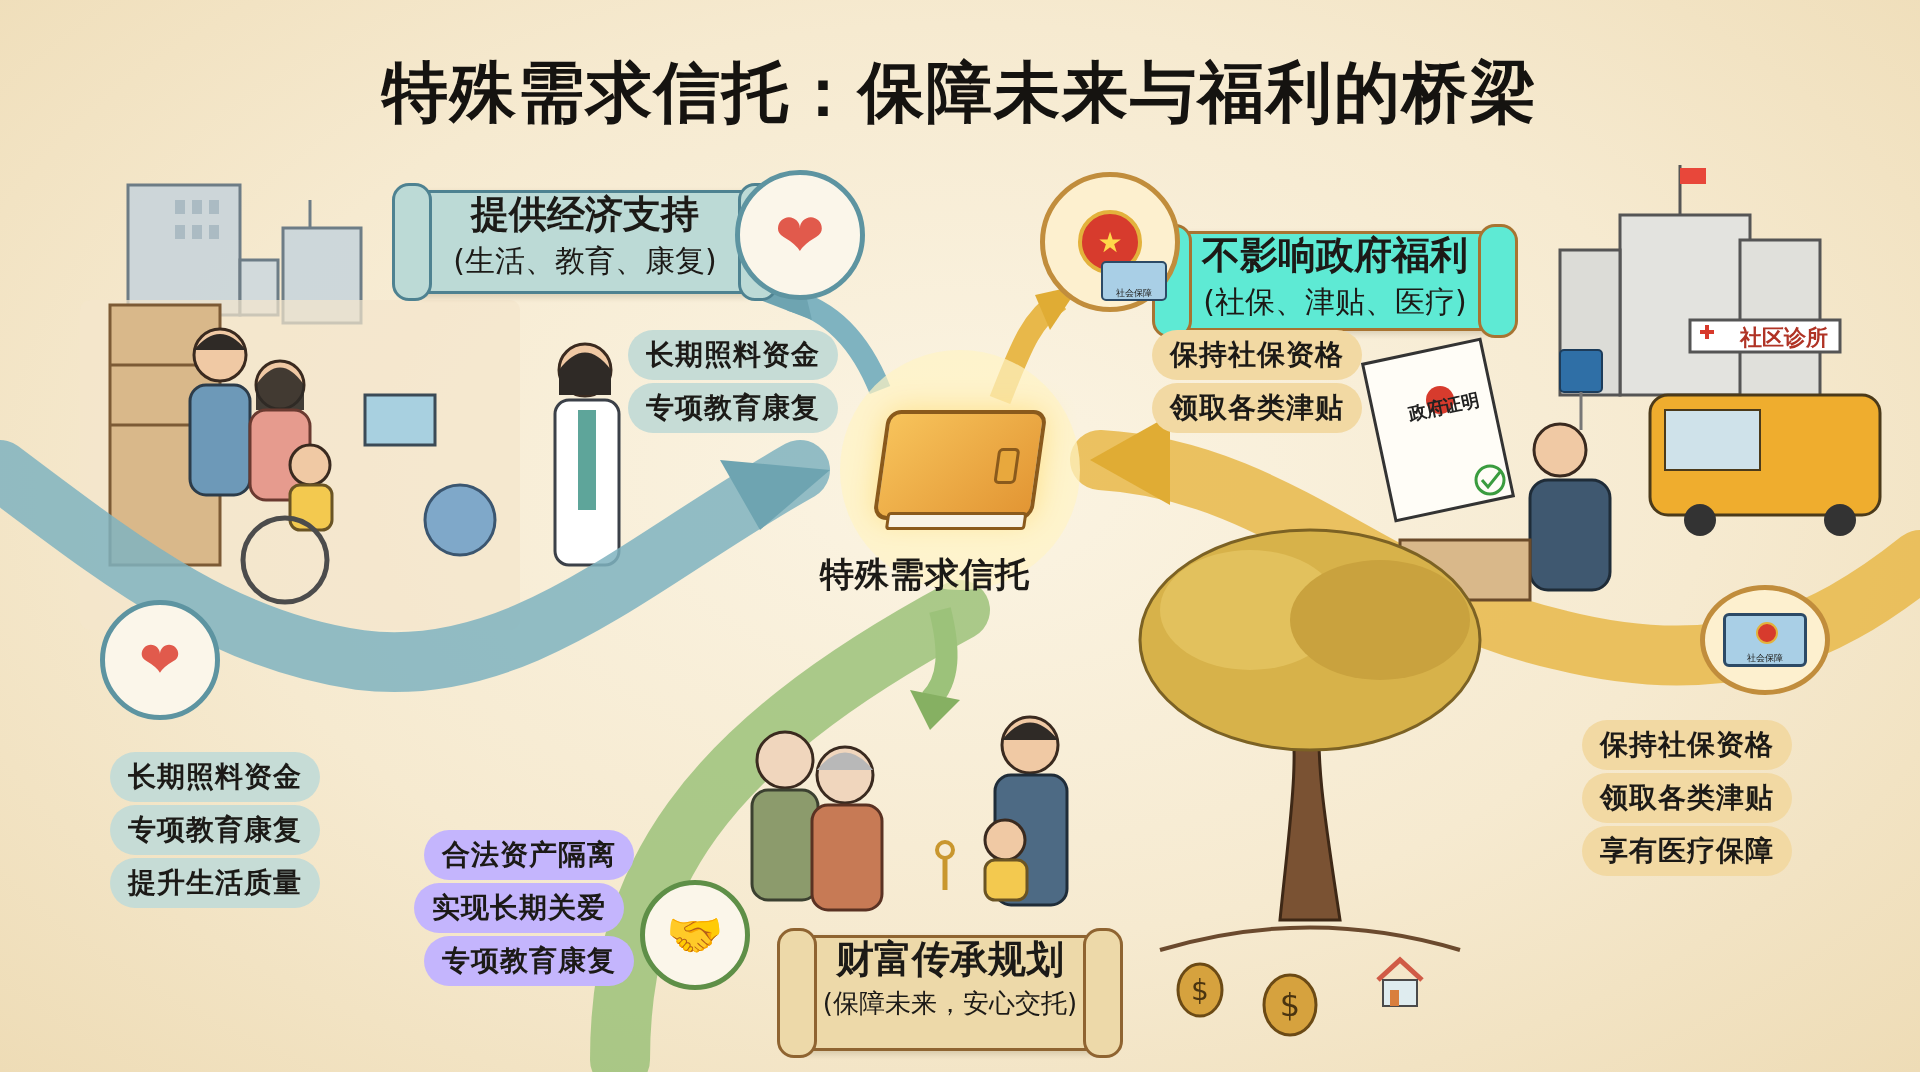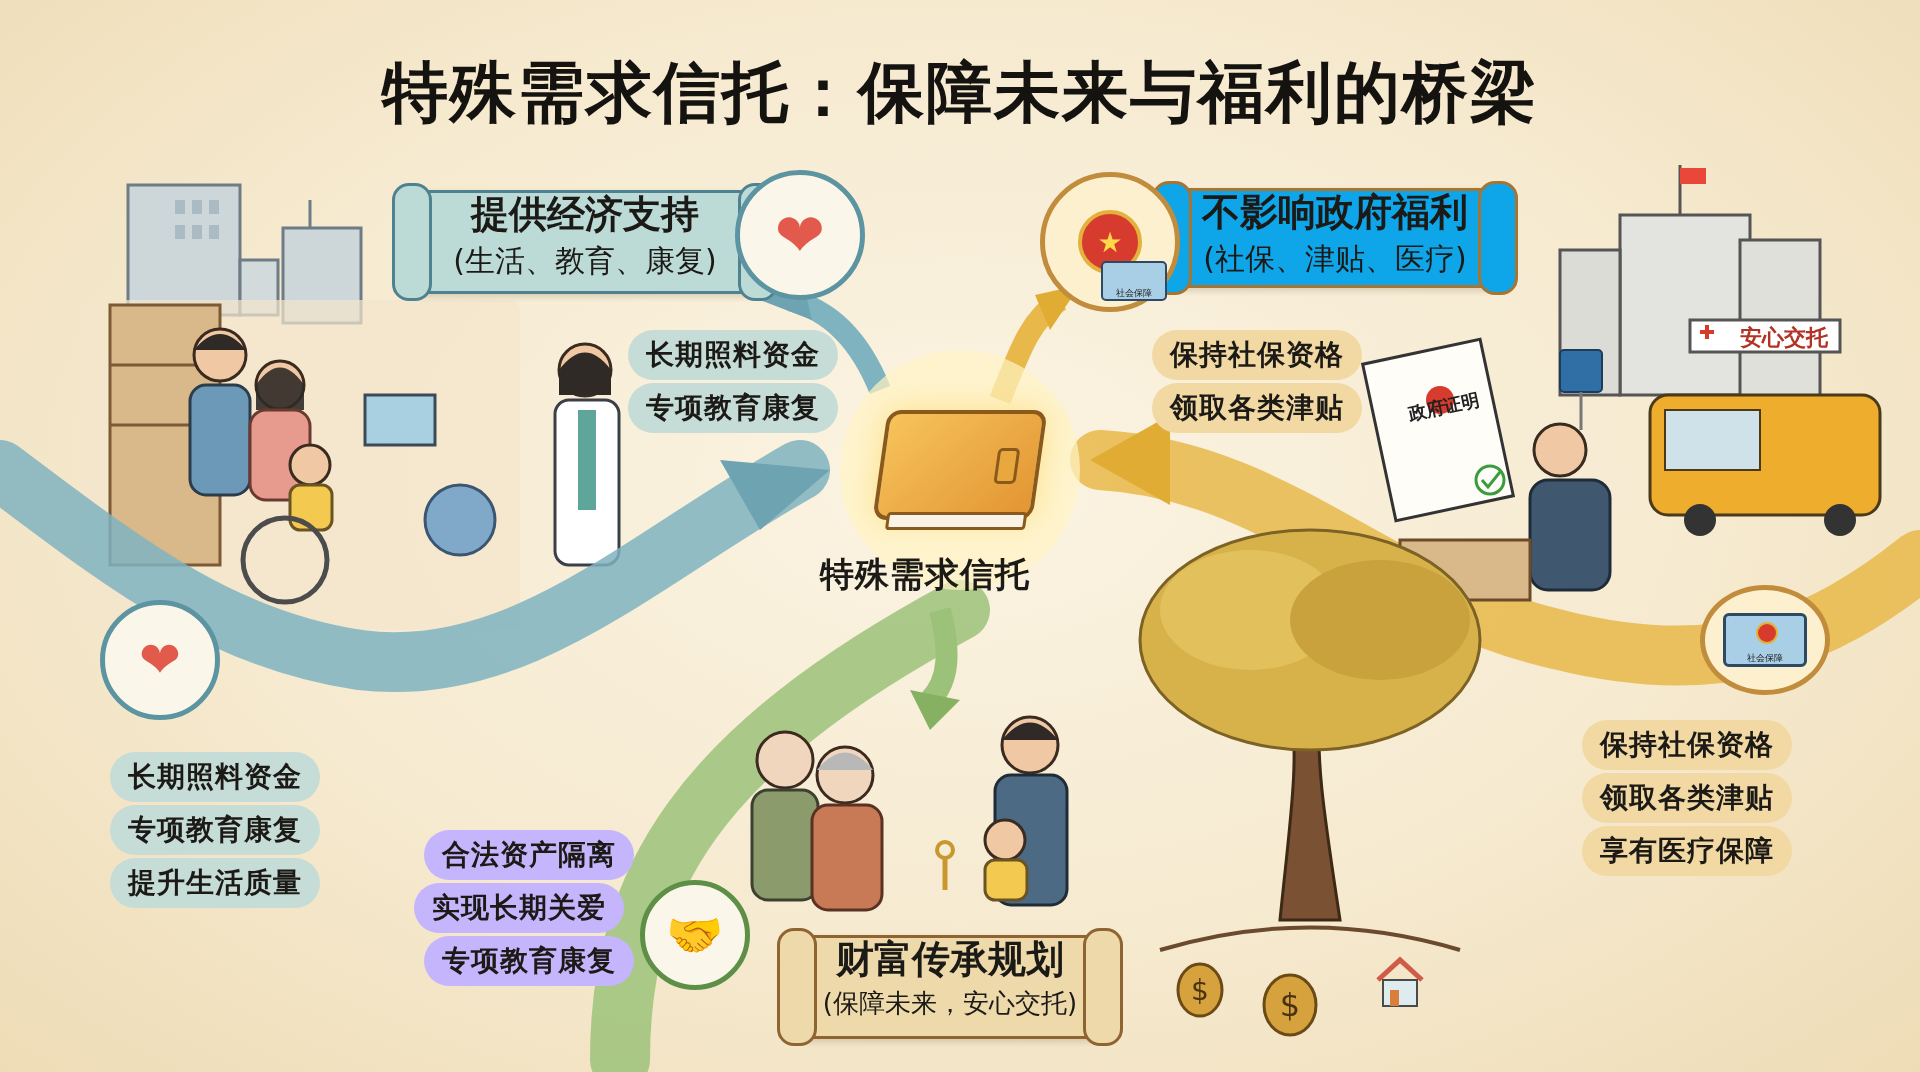--- a/index.html
+++ b/index.html
@@ -21,21 +21,21 @@
   }
   .scroll .main { font-size: 38px; font-weight: bold; line-height: 1.15; }
   .scroll .sub { font-size: 30px; line-height: 1.2; margin-top: 6px; }
   .scroll::before, .scroll::after {
     content: ""; position: absolute; top: -10px; bottom: -10px; width: 34px; border-radius: 17px; border: 3px solid;
     border-color: inherit; background: inherit;
   }
   .scroll::before { left: -26px; }
   .scroll::after { right: -26px; }
   .scroll.teal { background: #bcdad6; border-color: #4e8291; }
-  .scroll.gold { background: #0ea5e9; border-color: #a87432; }
+  .scroll.gold { background: #5eead4; border-color: #a87432; margin-top: 43px; }
   .scroll.parch { background: #edd9a9; border-color: #8f6431; }
 
   .pill {
     position: absolute; padding: 6px 18px; border-radius: 26px; font-size: 28px; font-weight: bold;
     white-space: nowrap; letter-spacing: 1px;
   }
   .pill.teal { background: #c6dcd6; }
   .pill.gold { background: #f2d9a3; }
   .pill.green { background: #c4b5fd; margin-left: 9px; }
 
@@ -203,41 +203,41 @@
   </div>
 </div>
 
 <div class="pill teal" style="left:628px; top:330px;">长期照料资金</div>
 <div class="pill teal" style="left:628px; top:383px;">专项教育康复</div>
 
 <div class="pill gold" style="left:1152px; top:330px;">保持社保资格</div>
 <div class="pill gold" style="left:1152px; top:383px;">领取各类津贴</div>
 
 <div class="abs" style="left:1408px; top:395px; font-size:18px; font-weight:bold; transform:rotate(-12deg); color:#222;">政府证明</div>
-<div class="abs" style="left:1740px; top:323px; font-size:22px; font-weight:bold; color:#b03325;">安心交托</div>
+<div class="abs" style="left:1740px; top:323px; font-size:22px; font-weight:bold; color:#b03325;">社区诊所</div>
 
 <div class="abs" style="left:880px; top:410px; width:160px; height:110px; background:linear-gradient(135deg,#f7c35b,#e29533); border:4px solid #8a5a1c; border-radius:14px; transform:skewX(-8deg); box-shadow:0 0 30px #ffe08a;">
   <div style="position:absolute;left:10px;bottom:-14px;width:140px;height:18px;background:#f8f3e6;border:3px solid #8a5a1c;border-radius:4px;"></div>
   <div style="position:absolute;right:18px;top:34px;width:22px;height:36px;background:#e8a83d;border:3px solid #8a5a1c;border-radius:5px;"></div>
 </div>
 <div class="abs center-label" style="left:820px; top:552px; width:280px;">特殊需求信托</div>
 
 <div class="circle teal" style="left:100px; top:600px; width:120px; height:120px; font-size:50px; color:#e15a4c;">❤</div>
 
 <div class="pill teal" style="left:110px; top:752px;">长期照料资金</div>
 <div class="pill teal" style="left:110px; top:805px;">专项教育康复</div>
 <div class="pill teal" style="left:110px; top:858px;">提升生活质量</div>
 
 <div class="pill green" style="left:415px; top:830px;">合法资产隔离</div>
 <div class="pill green" style="left:405px; top:883px;">实现长期关爱</div>
 <div class="pill green" style="left:415px; top:936px;">专项教育康复</div>
 
 <div class="circle green" style="left:640px; top:880px; width:110px; height:110px; font-size:46px;">🤝</div>
 
-<div class="scroll parch" style="left:800px; top:935px; width:300px; height:104px;">
+<div class="scroll parch" style="left:800px; top:935px; width:300px; height:116px;">
   <div class="main">财富传承规划</div>
   <div class="sub" style="font-size:26px;">(保障未来，安心交托)</div>
 </div>
 
 <div class="circle gold" style="left:1700px; top:585px; width:130px; height:110px;">
   <div style="width:84px;height:54px;background:#a9cfe6;border:3px solid #2c4a66;border-radius:6px;font-size:9px;text-align:center;padding-top:36px;position:relative;">
     <div style="position:absolute;left:30px;top:6px;width:22px;height:22px;border-radius:50%;background:#d73b2d;border:2px solid #e3b23c;"></div>
     <span>社会保障</span>
   </div>
 </div>

